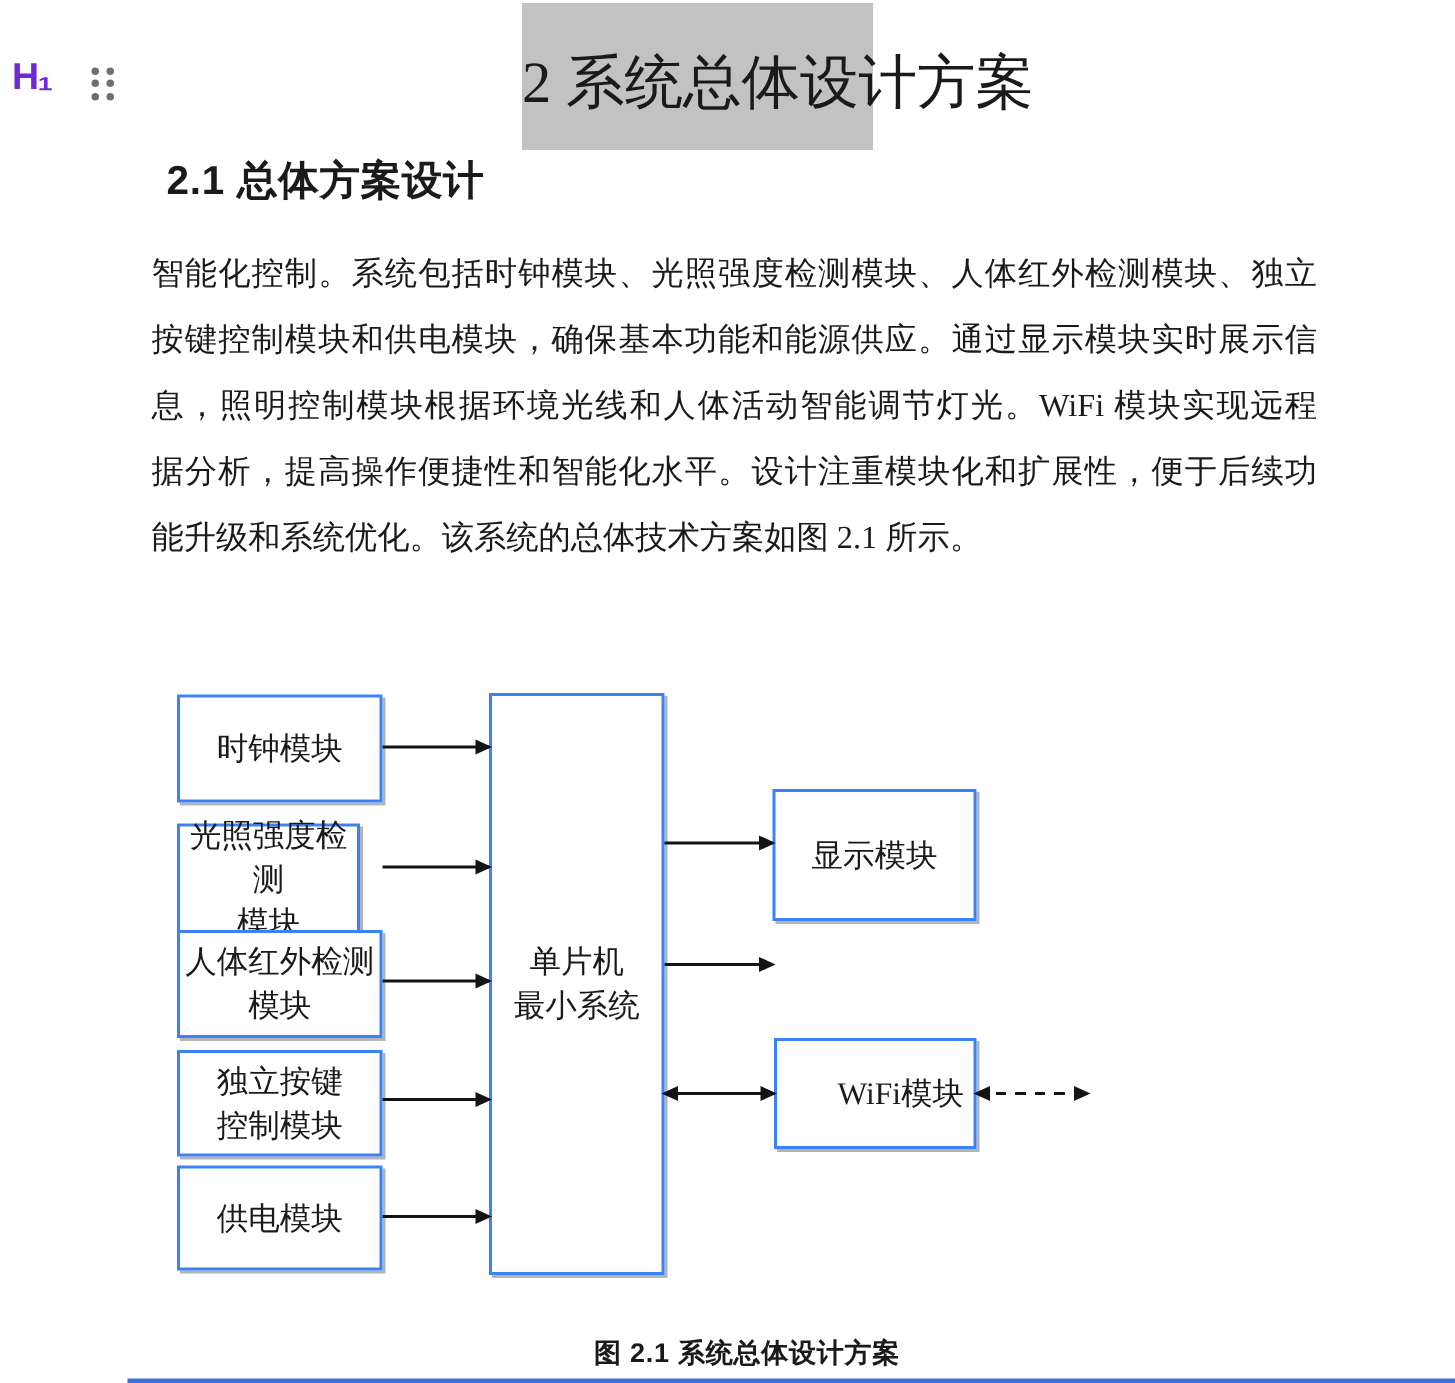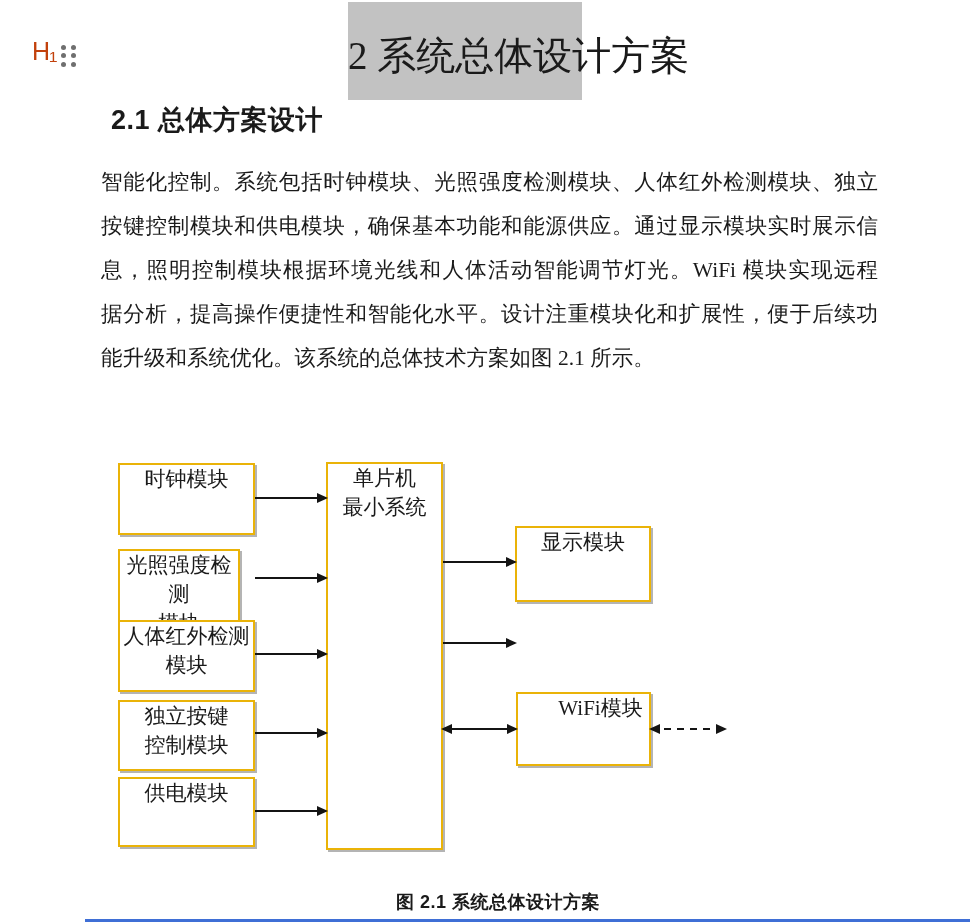--- a/index.html
+++ b/index.html
@@ -5,23 +5,23 @@
   html,body{margin:0;padding:0;}
   body{
     width:970px;height:922px;background:#ffffff;overflow:hidden;
     font-family:"Liberation Serif","DejaVu Serif",serif;
     color:#1a1a1a;
   }
   .page{position:relative;width:970px;height:922px;background:#fff;}
 
   
   .h1-badge{
-    position:absolute;left:32px;top:37px;
+    position:absolute;left:8px;top:37px;
     font-family:"Liberation Sans","DejaVu Sans",sans-serif;
-    font-size:25px;color:#c2410c;letter-spacing:-1px;
+    font-size:25px;color:#6d28d9;letter-spacing:-1px;font-weight:bold;
   }
   .drag-handle{
     position:absolute;left:59px;top:43px;width:19px;height:26px;
     display:grid;grid-template-columns:1fr 1fr;grid-template-rows:1fr 1fr 1fr;
     justify-items:center;align-items:center;cursor:grab;
   }
   .drag-handle i{width:5px;height:5px;border-radius:50%;background:#6f6f6f;display:block;}
 
   
   .chapter-title{
@@ -44,32 +44,32 @@
   .pline{
     font-size:21.5px;line-height:44px;height:44px;white-space:nowrap;
     text-align:justify;text-align-last:justify;overflow:hidden;
   }
   .pline.first{padding-left:37px;box-sizing:border-box;}
   .pline.last{text-align-last:left;}
 
   
   .dbox{
     position:absolute;box-sizing:border-box;
-    border:2px solid #eab308;background:#fff;
+    border:2px solid #3b82f6;background:#fff;
     box-shadow:2px 2px 0 #b4b4b4;
-    display:flex;justify-content:center;text-align:center;
+    display:flex;align-items:center;justify-content:center;text-align:center;
   }
   .dbox .lbl{font-size:21px;line-height:29px;white-space:pre-line;}
   .b-clock{left:118px;top:463px;width:137px;height:72px;}
   .b-light{left:118px;top:549px;width:122px;height:74px;}
   .b-pir{left:118px;top:620px;width:137px;height:72px;}
   .b-key{left:118px;top:700px;width:137px;height:71px;}
   .b-power{left:118px;top:777px;width:137px;height:70px;}
   .b-mcu{left:326px;top:462px;width:117px;height:388px;}
-  .b-display{left:515px;top:526px;width:136px;height:76px;}
+  .b-display{left:515px;top:526px;width:136px;height:88px;}
   .b-lighting{left:515px;top:608px;width:136px;height:70px;}
   .b-wifi{left:516px;top:692px;width:135px;height:74px;padding-left:34px;}
   .b-host{left:725px;top:693px;width:134px;height:70px;}
 
   .arrow{position:absolute;height:2px;background:#141414;}
   .arrow.dashed{
     background:repeating-linear-gradient(90deg,#141414 0 7px,transparent 7px 13px);
   }
   .ah{position:absolute;top:1px;width:0;height:0;transform:translateY(-50%);}
   .ah-r{right:-2px;border-top:5.5px solid transparent;border-bottom:5.5px solid transparent;border-left:11px solid #141414;}

